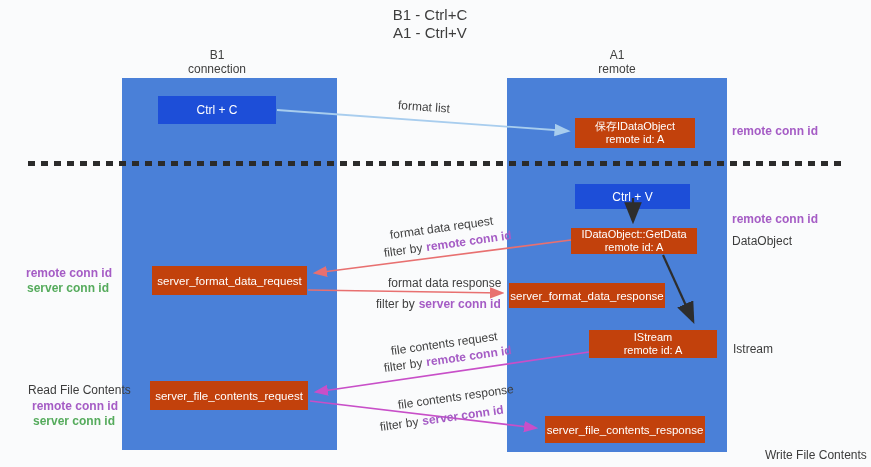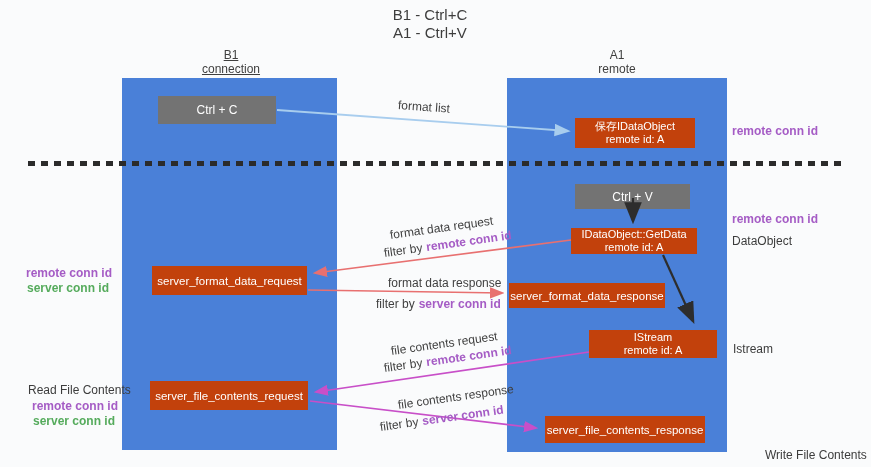--- a/index.html
+++ b/index.html
@@ -7,21 +7,21 @@
     position:relative; width:871px; height:467px; overflow:hidden;
     background:#fafbfc;
     font-family:"Liberation Sans","DejaVu Sans",sans-serif;
     color:#3d3d3d;
   }
   .abs { position:absolute; }
   .col { position:absolute; top:78px; background:#4a80d8; }
   .title { position:absolute; text-align:center; font-size:15px; line-height:18px; color:#3d3d3d; }
   .colhdr { position:absolute; text-align:center; font-size:12px; line-height:14px; color:#3f3f3f; }
   .box { position:absolute; color:#fff; text-align:center; box-sizing:border-box; }
-  .green { background:#737373; }
+  .green { background:#1d4ed8; }
   .orange { background:#c2410c; }
   .one-line { font-size:11.5px; display:flex; align-items:center; justify-content:center; }
   .two-line { font-size:11px; line-height:13px; display:flex; flex-direction:column; align-items:center; justify-content:center; }
   .key-line { font-size:12px; display:flex; align-items:center; justify-content:center; }
   .dashed {
     position:absolute; left:28px; top:161px; width:813px; height:5px; z-index:6;
     background:repeating-linear-gradient(90deg,#2b2b2b 0 7px,transparent 7px 13px);
   }
   .mid-lbl { position:absolute; font-size:12px; color:#3f3f3f; white-space:nowrap; z-index:8; }
   .mid-lbl .sep { margin-left:4px; }
@@ -37,21 +37,21 @@
 </head>
 <body>
 
 <div id="canvas">
 
   <div class="title" style="left:330px; top:6px; width:200px;">
     <div>B1 - Ctrl+C</div>
     <div>A1 - Ctrl+V</div>
   </div>
 
-  <div class="colhdr" style="left:156px; top:48px; width:150px;text-decoration:underline;">
+  <div class="colhdr" style="left:142px; top:48px; width:150px;">
     <div>B1</div>
     <div>connection</div>
   </div>
   <div class="colhdr" style="left:542px; top:48px; width:150px;">
     <div>A1</div>
     <div>remote</div>
   </div>
 
   <div class="col" style="left:122px; width:215px; height:372px;"></div>
   <div class="col" style="left:507px; width:220px; height:374px;"></div>

